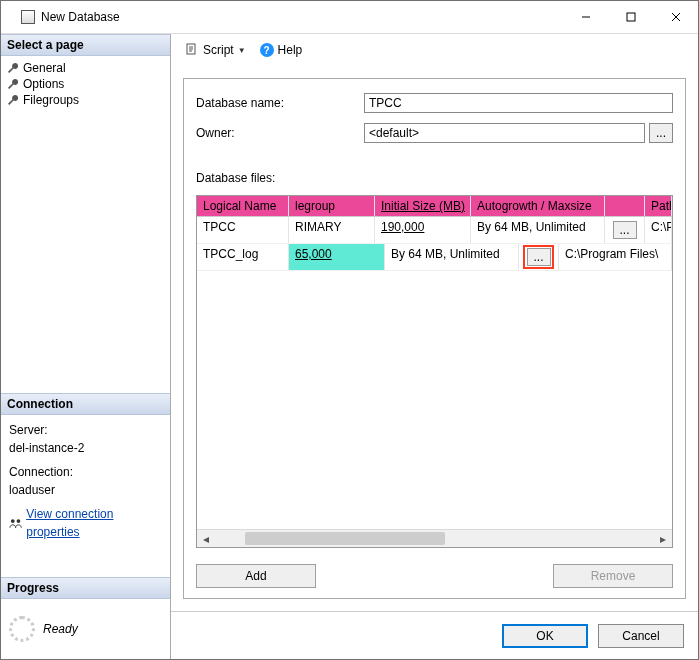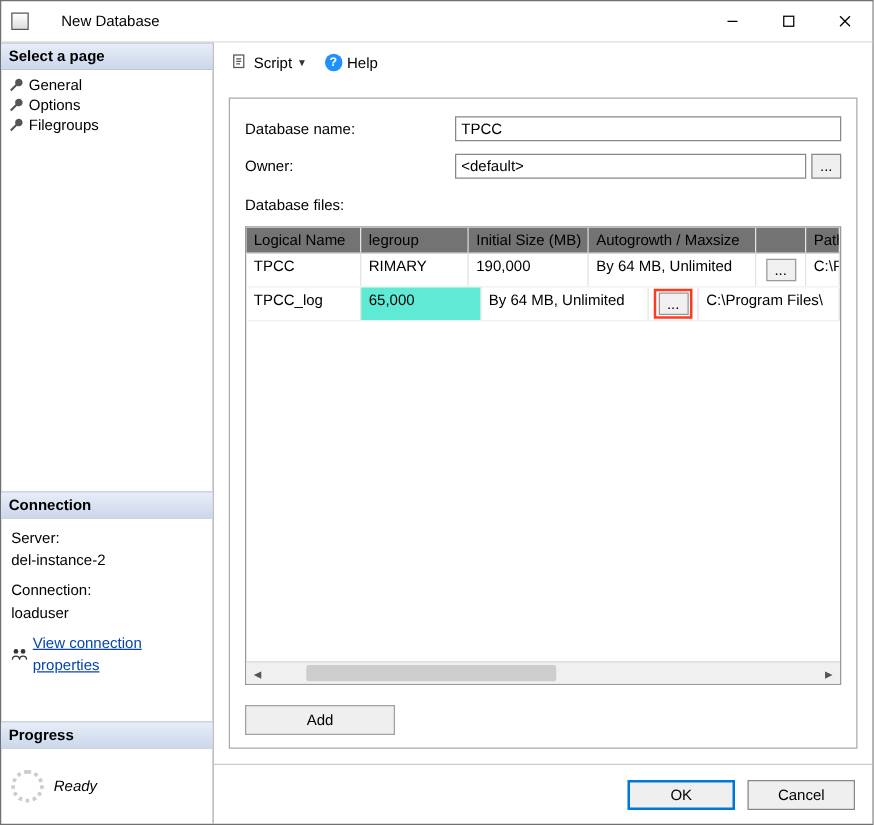--- a/index.html
+++ b/index.html
@@ -1,18 +1,18 @@
 <!DOCTYPE html>
 <html><head>
 <meta charset="utf-8">
 <style>
   * { box-sizing: border-box; font-family: "Segoe UI", Tahoma, sans-serif; font-size: 12px; }
   body { margin: 0; background: #fff; }
   .window { width: 699px; height: 660px; border: 1px solid #707070; display: flex; flex-direction: column; background: #fff; }
-  .titlebar { height: 32px; display: flex; align-items: center; padding-left: 8px; gap: 20px; }
+  .titlebar { height: 32px; display: flex; align-items: center; padding-left: 20px; }
   .titlebar .icon { width: 14px; height: 14px; border: 1px solid #555; margin-right: 6px; background: linear-gradient(#fff,#ddd); }
   .titlebar .title { flex: 1; font-size: 12px; }
   .winbtns { display: flex; }
   .winbtn { width: 45px; height: 30px; display:flex; align-items:center; justify-content:center; }
   .winbtn svg { width:10px; height:10px; }
   .body { flex: 1; display: flex; border-top: 1px solid #ddd; min-height:0;}
   .left { width: 170px; border-right: 1px solid #aaa; display:flex; flex-direction:column; }
   .panel-header { background: linear-gradient(#e8eef8,#cbd7eb); padding: 3px 6px; font-weight: bold; border-bottom:1px solid #b9c6da; border-top:1px solid #b9c6da;}
   .page-list { padding: 4px 4px; flex:0 0 auto; }
   .page-item { padding: 1px 2px; display:flex; align-items:center; gap:4px; }
@@ -30,26 +30,26 @@
   .content { flex:1; padding:12px; display:flex; flex-direction:column; gap:8px; min-height:0; }
   .inner-panel { border:1px solid #aaa; flex:1; padding:14px 12px 10px 12px; display:flex; flex-direction:column; gap:10px; min-height:0;}
   .formrow { display:flex; align-items:center; gap:8px; }
   .formrow label { width:160px; }
   .formrow input[type=text] { flex:1; border:1px solid #888; padding:2px 4px; height:20px; }
   .formrow .dbname { border:1px solid #0078d7; outline:none; }
   .owner-wrap { flex:1; display:flex; gap:4px; }
   .ellipsis-btn { width:24px; height:20px; border:1px solid #888; background:#efefef; text-align:center; line-height:16px;}
   .chkrow { display:flex; align-items:center; gap:6px; color:#9a9a9a; margin-top:4px;}
   .chkrow input { accent-color:#9a9a9a; }
-  .grid-label { margin-top:4px; }
+  .grid-label { margin-top:18px; }
   .grid-wrap { border:1px solid #999; flex:1; display:flex; flex-direction:column; background:#fff; min-height:0; overflow:hidden;}
   .grid-head { display:flex; background:#fff; border-bottom:1px solid #ccc; }
   .grid-head .col, .grid-row .cell { padding:3px 6px; border-right:1px solid #e4e4e4; white-space:nowrap; overflow:hidden;}
-  .grid-head .col { font-weight:normal; background:#737373;}
-  .col-0{width:92px;} .col-1{width:86px;} .col-2{width:96px;} .col-3{width:134px;} .col-4{width:40px;} .col-5{flex:1;}
+  .grid-head .col { font-weight:normal; background:#ec4899;}
+  .col-0{width:92px;} .col-1{width:86px;} .col-2{width:96px;text-decoration:underline;} .col-3{width:134px;} .col-4{width:40px;} .col-5{flex:1;}
   .grid-row { display:flex; border-bottom:1px solid #f0f0f0;}
   .grid-body { flex:1; overflow:hidden;}
   .init-editable { background:#5eead4; }
   .cell-ell { width:28px; height:18px; border:1px solid #999; background:#f0f0f0; display:inline-flex; align-items:center; justify-content:center; margin:0;}
   .highlight-red { outline:2px solid #ff3b1f; outline-offset:0; padding:0px;}
   .hscroll { height:18px; background:#f0f0f0; border-top:1px solid #dadada; display:flex; align-items:center; position:relative;}
   .hscroll .arrow { width:18px; height:100%; display:flex;align-items:center;justify-content:center;color:#555;}
   .hscroll .thumb { position:absolute; left:48px; width:200px; top:2px; bottom:2px; background:#cdcdcd; border-radius:2px;}
   .grid-btns { display:flex; justify-content:space-between; gap:8px; padding-top:6px;}
   .wide-btn { width:120px; height:24px; border:1px solid #a0a0a0; background:#efefef;}
@@ -204,20 +204,21 @@
             <div class="hscroll">
               <div class="arrow">◂</div>
               <div class="thumb"></div>
               <div style="flex:1"></div>
               <div class="arrow">▸</div>
             </div>
           </div>
 
           <div class="grid-btns">
             <button class="wide-btn">Add</button>
+            <button class="wide-btn disabled">Remove</button>
           </div>
         </div>
       </div>
 
       <div class="footer">
         <button class="ok">OK</button>
         <button>Cancel</button>
       </div>
     </div>
   </div>

